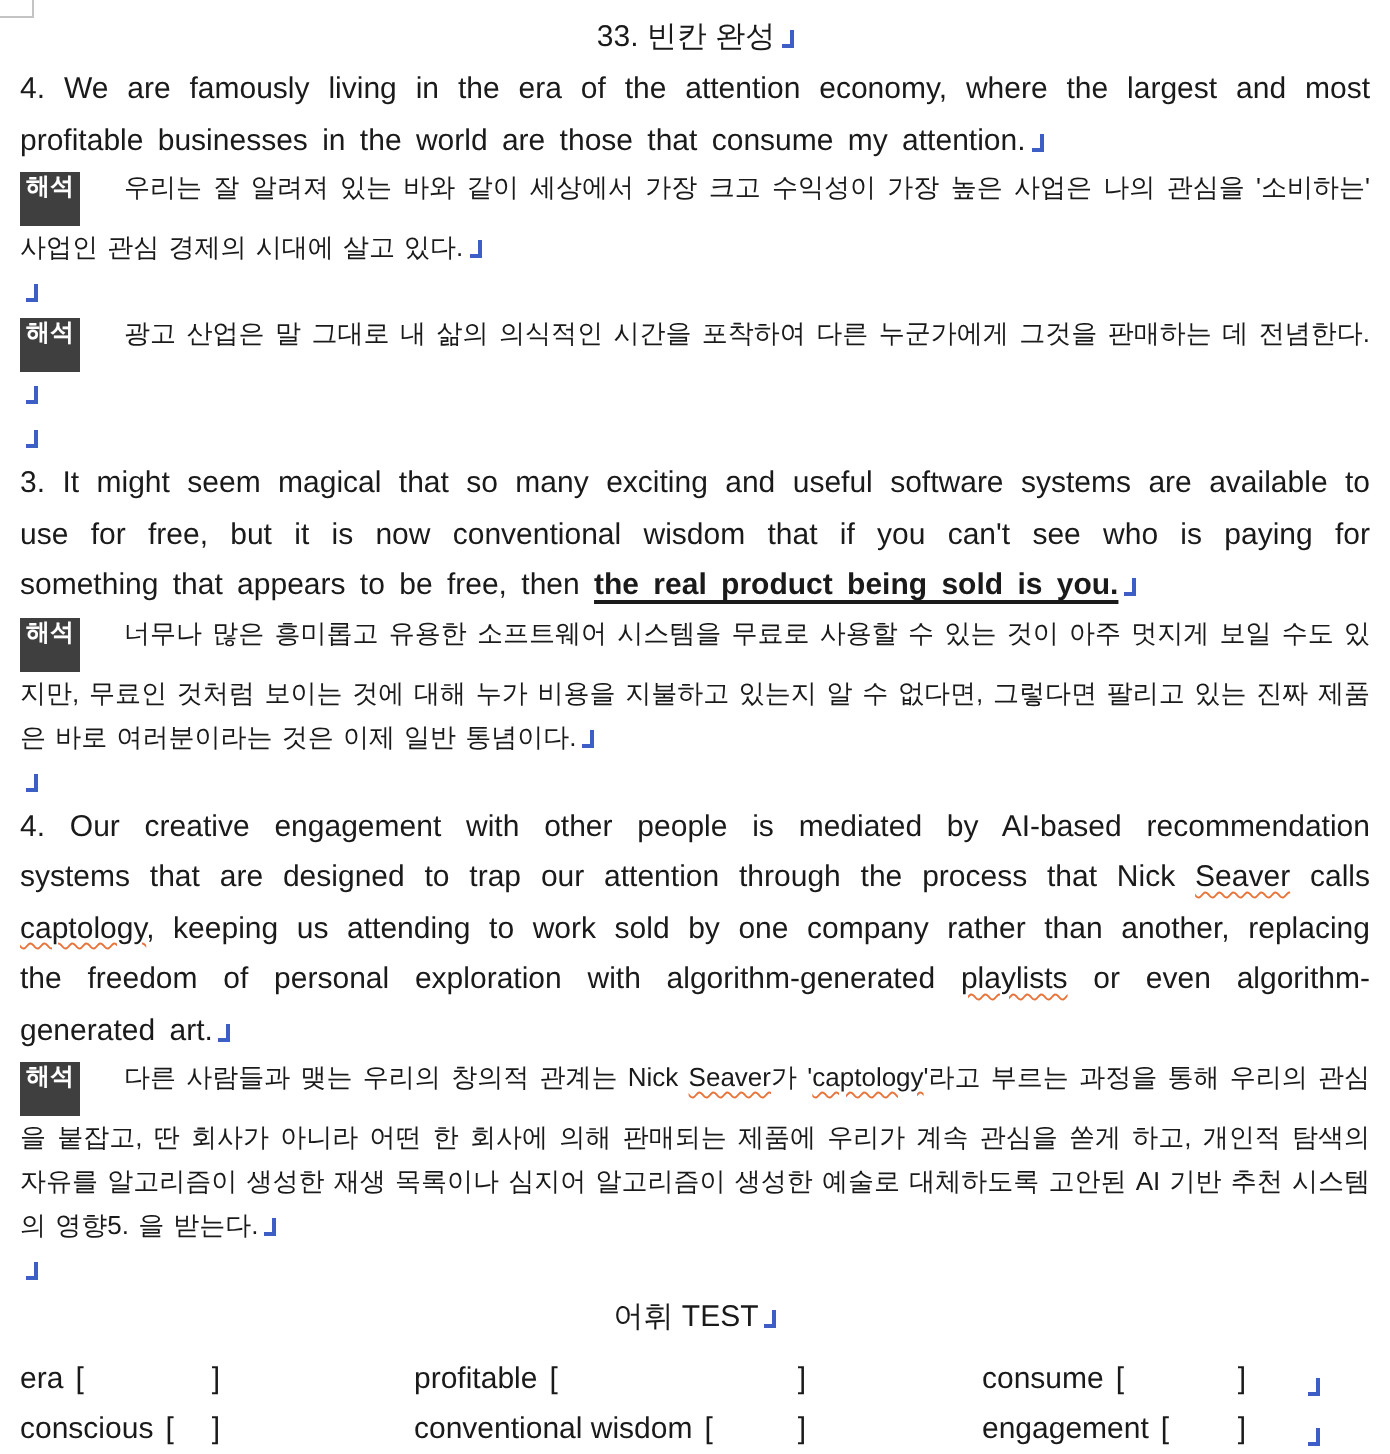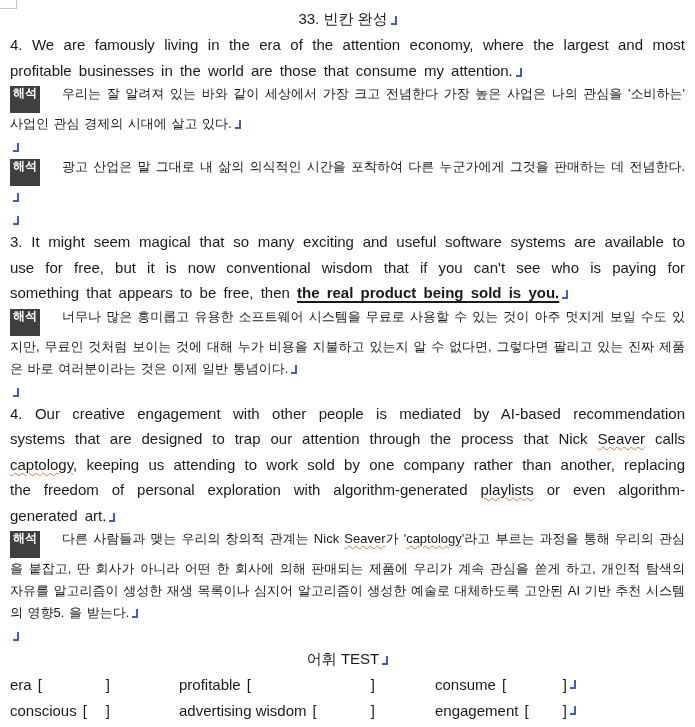--- a/index.html
+++ b/index.html
@@ -69,41 +69,42 @@
     display:inline-block;
     width:6px;height:9px;
     border-right:2px solid var(--paragraph-mark);
     border-bottom:2px solid var(--paragraph-mark);
     margin-left:3px;
     vertical-align:-1px;
   }
   .vocab-title{font-size:15px;line-height:26px;margin-top:1px;}
   .vrow{
     display:flex;
-    align-items:center;
+    align-items:flex-end;
     height:25.5px;
     font-size:15px;
+    gap:28px;
   }
   .vcell{display:inline-flex;align-items:baseline;}
   .vcell .vword{white-space:nowrap;margin-right:6px;}
   .vcell .vfill{flex:1;}
   .vcell.c1{width:100px;}
   .vcell.c2{width:196px;margin-left:69px;}
   .vcell.c3{width:132px;margin-left:60px;}
 </style>
 </head>
 <body>
 
 <div class="doc">
   <div class="boundary-corner"></div>
 
   <p class="line title"><span>33. 빈칸 완성</span><span class="pmark"></span></p>
 
   <p class="eng"><span><span>4. We are famously living in the era of the attention economy, where the largest and most profitable businesses in the world are those that consume my attention.</span></span><span class="pmark"></span></p>
-  <p class="trans"><span class="badge">해석</span><span><span>우리는 잘 알려져 있는 바와 같이 세상에서 가장 크고 전념한다 가장 높은 사업은 나의 관심을 '소비하는' 사업인 관심 경제의 시대에 살고 있다.</span></span><span class="pmark"></span></p>
+  <p class="trans"><span class="badge">해석</span><span><span>우리는 잘 알려져 있는 바와 같이 세상에서 가장 크고 수익성이 가장 높은 사업은 나의 관심을 '소비하는' 사업인 관심 경제의 시대에 살고 있다.</span></span><span class="pmark"></span></p>
   <p class="blank"><span class="pmark"></span></p>
 
   <p class="trans"><span class="badge">해석</span><span><span>광고 산업은 말 그대로 내 삶의 의식적인 시간을 포착하여 다른 누군가에게 그것을 판매하는 데 전념한다.</span></span><span class="pmark"></span></p>
   <p class="blank"><span class="pmark"></span></p>
 
   <p class="eng"><span><span>3. It might seem magical that so many exciting and useful software systems are available to use for free, but it is now conventional wisdom that if you can't see who is paying for something that appears to be free, then </span><span class="seg-bu">the real product being sold is you.</span></span><span class="pmark"></span></p>
   <p class="trans"><span class="badge">해석</span><span><span>너무나 많은 흥미롭고 유용한 소프트웨어 시스템을 무료로 사용할 수 있는 것이 아주 멋지게 보일 수도 있지만, 무료인 것처럼 보이는 것에 대해 누가 비용을 지불하고 있는지 알 수 없다면, 그렇다면 팔리고 있는 진짜 제품은 바로 여러분이라는 것은 이제 일반 통념이다.</span></span><span class="pmark"></span></p>
   <p class="blank"><span class="pmark"></span></p>
 
   <p class="eng"><span><span>4. Our creative engagement with other people is mediated by AI-based recommendation systems that are designed to trap our attention through the process that Nick </span><span class="seg-sq">Seaver</span><span> calls </span><span class="seg-sq">captology</span><span>, keeping us attending to work sold by one company rather than another, replacing the freedom of personal exploration with algorithm-generated </span><span class="seg-sq">playlists</span><span> or even algorithm-generated art.</span></span><span class="pmark"></span></p>
@@ -135,21 +136,21 @@
   </div>
 
   <div class="vrow">
     <span class="vcell c1">
         <span class="vword">conscious</span>
         <span class="vbr">[</span>
         <span class="vfill"></span>
         <span class="vbr">]</span>
       </span>
     <span class="vcell c2">
-        <span class="vword">advertising wisdom</span>
+        <span class="vword">conventional wisdom</span>
         <span class="vbr">[</span>
         <span class="vfill"></span>
         <span class="vbr">]</span>
       </span>
     <span class="vcell c3">
         <span class="vword">engagement</span>
         <span class="vbr">[</span>
         <span class="vfill"></span>
         <span class="vbr">]</span>
       </span>

